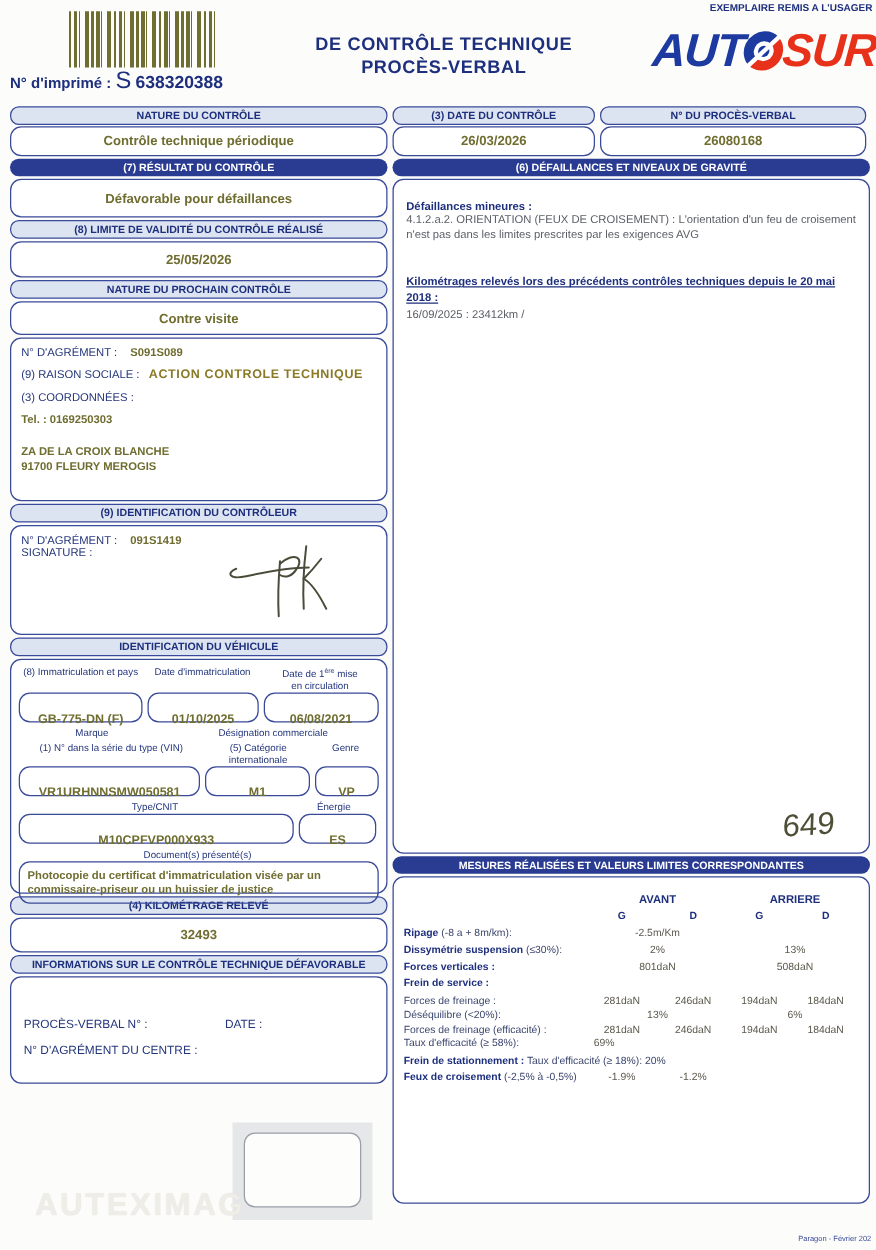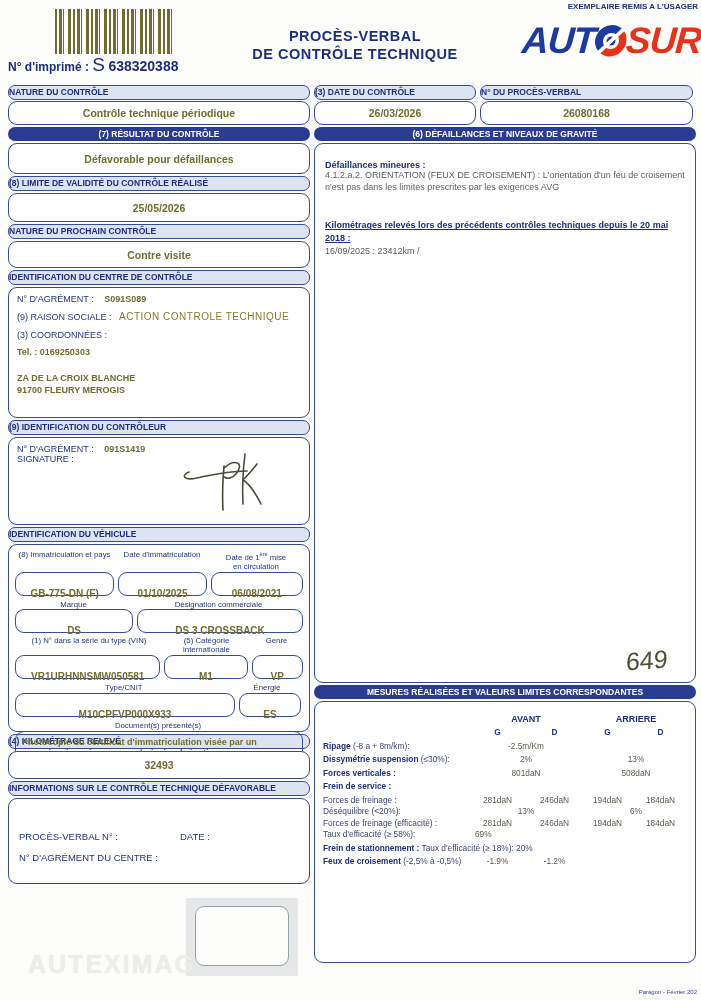--- a/index.html
+++ b/index.html
@@ -20,28 +20,28 @@
   .logo .p1{color:#1d3aa0;}
   .logo .p2{color:#e8311a;}
   .logo svg{margin:0 -2px 0 -1px;}
   
   .cols{display:flex;gap:4px;padding:0 8px;align-items:flex-start;}
   .colL{width:302px;flex:none;display:flex;flex-direction:column;}
   .colR{flex:1;display:flex;flex-direction:column;}
   .bar{background:#2a3c92;color:#fff;font-size:8.5px;font-weight:bold;text-align:center;
        line-height:14px;height:14px;border-radius:7px;margin:1px 0;}
   .lh{background:#dde4f1;border:1px solid #3a4a9a;color:#1d2f7d;font-size:8.5px;font-weight:bold;
-      text-align:left;line-height:13px;height:13px;border-radius:7px;margin:1px 0;}
+      text-align:center;line-height:13px;height:13px;border-radius:7px;margin:1px 0;}
   .box{background:#fff;border:1.2px solid #3a4a9a;border-radius:9px;margin:1px 0;position:relative;}
   .cval{display:flex;align-items:center;justify-content:center;
         color:#6f6d30;font-weight:bold;font-size:10.5px;}
   
   .fld{font-size:9px;color:#24367c;}
   .olv{color:#6f6d30;font-weight:bold;}
-  .raison{color:#8a7a28;font-weight:normal;font-size:10px;letter-spacing:.5px;}
+  .raison{color:#8a7a28;font-weight:bold;font-size:10px;letter-spacing:.5px;}
   
   .vrow{display:flex;padding:0 6px;gap:4px;}
   .vlab{font-size:7.8px;color:#24367c;text-align:center;line-height:1.15;margin-top:2px;}
   .vlab sup{font-size:5.5px;}
   .vbox{border:1.2px solid #3a4a9a;border-radius:9px;height:22px;display:flex;
         align-items:flex-end;justify-content:center;overflow:visible;}
   .vbox span{color:#6f6d30;font-weight:bold;font-size:10px;margin-bottom:-4px;white-space:nowrap;}
   
   .defcontent{padding:16px 10px 0 10px;font-size:9px;}
   .defbold{font-weight:bold;color:#1d2f7d;}
@@ -76,22 +76,22 @@
 <div class="page">
 
   <div class="hdr">
     <div class="barcode"></div>
     <div class="imprime">
       <span>N° d'imprimé :</span>
       <span class="big-s">S</span>
       <span class="num">638320388</span>
     </div>
     <div class="title">
+      <div>DE CONTRÔLE TECHNIQUE</div>
       <div>PROCÈS-VERBAL</div>
-      <div>DE CONTRÔLE TECHNIQUE</div>
     </div>
     <div class="exemplaire">EXEMPLAIRE REMIS A L'USAGER</div>
     <div class="logo">
       <span class="p1">AUT</span>
       <svg width="34" height="34" viewBox="0 0 34 34">
         <path d="M17 1 A16 16 0 0 0 5.7 28.3 L28.3 5.7 A16 16 0 0 0 17 1 Z" fill="#1d3aa0"></path>
         <path d="M28.3 5.7 L5.7 28.3 A16 16 0 0 0 28.3 5.7 Z" fill="#e8311a"></path>
         <circle cx="17" cy="17" r="8" fill="#fff"></circle>
         <circle cx="17" cy="17" r="4.5" fill="#1d3aa0"></circle>
         <rect x="-3" y="15.2" width="40" height="3.6" fill="#fff" transform="rotate(-45 17 17)"></rect>
@@ -121,21 +121,20 @@
 
       <div class="bar">(7) RÉSULTAT DU CONTRÔLE</div>
       <div class="box cval" style="height:29px;">Défavorable pour défaillances</div>
 
       <div class="lh">(8) LIMITE DE VALIDITÉ DU CONTRÔLE RÉALISÉ</div>
       <div class="box cval" style="height:27px;">25/05/2026</div>
 
       <div class="lh">NATURE DU PROCHAIN CONTRÔLE</div>
       <div class="box cval" style="height:25px;">Contre visite</div>
 
-      <div class="lh">IDENTIFICATION DU CENTRE DE CONTRÔLE</div>
       <div class="box" style="height:117px;padding:6px 8px;">
         <div class="fld">
           <span>N° D'AGRÉMENT :</span>
           <span class="olv" style="margin-left:8px;">S091S089</span>
         </div>
         <div class="fld" style="margin-top:7px;">
           <span>(9) RAISON SOCIALE :</span>
           <span class="raison" style="margin-left:5px;">ACTION CONTROLE TECHNIQUE</span>
         </div>
         <div class="fld" style="margin-top:8px;">(3) COORDONNÉES :</div>
@@ -180,28 +179,20 @@
               <span>01/10/2025</span>
             </div>
           <div class="vbox" style="width:92px;">
               <span>06/08/2021</span>
             </div>
         </div>
         <div class="vrow" style="margin-top:3px;">
           <div class="vlab" style="width:117px;">Marque</div>
           <div class="vlab" style="width:165px;">Désignation commerciale</div>
         </div>
-        <div class="vrow">
-          <div class="vbox" style="width:117px;">
-              <span>DS</span>
-            </div>
-          <div class="vbox" style="width:165px;">
-              <span>DS 3 CROSSBACK</span>
-            </div>
-        </div>
         <div class="vrow" style="margin-top:2px;justify-content:center;">
           <div class="vlab" style="width:145px;">(1) N° dans la série du type (VIN)</div>
           <div class="vlab" style="width:82px;">(5) Catégorie internationale</div>
           <div class="vlab" style="width:50px;">Genre</div>
         </div>
         <div class="vrow">
           <div class="vbox" style="width:145px;">
               <span>VR1URHNNSMW050581</span>
             </div>
           <div class="vbox" style="width:82px;">

